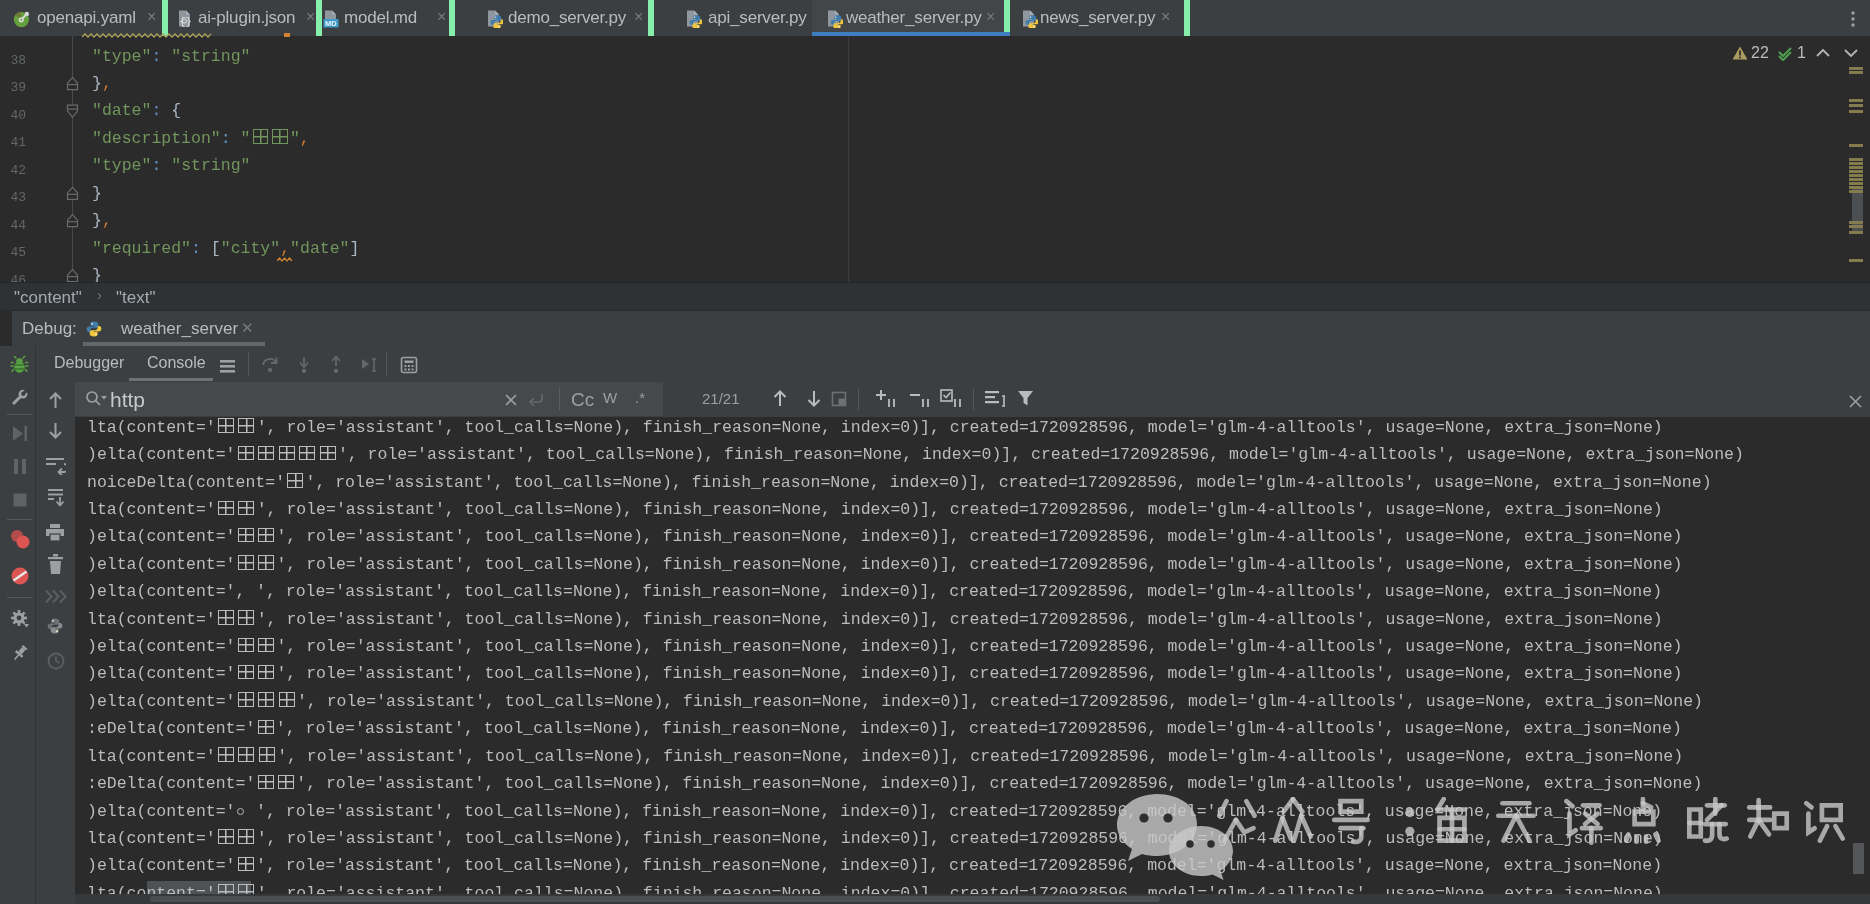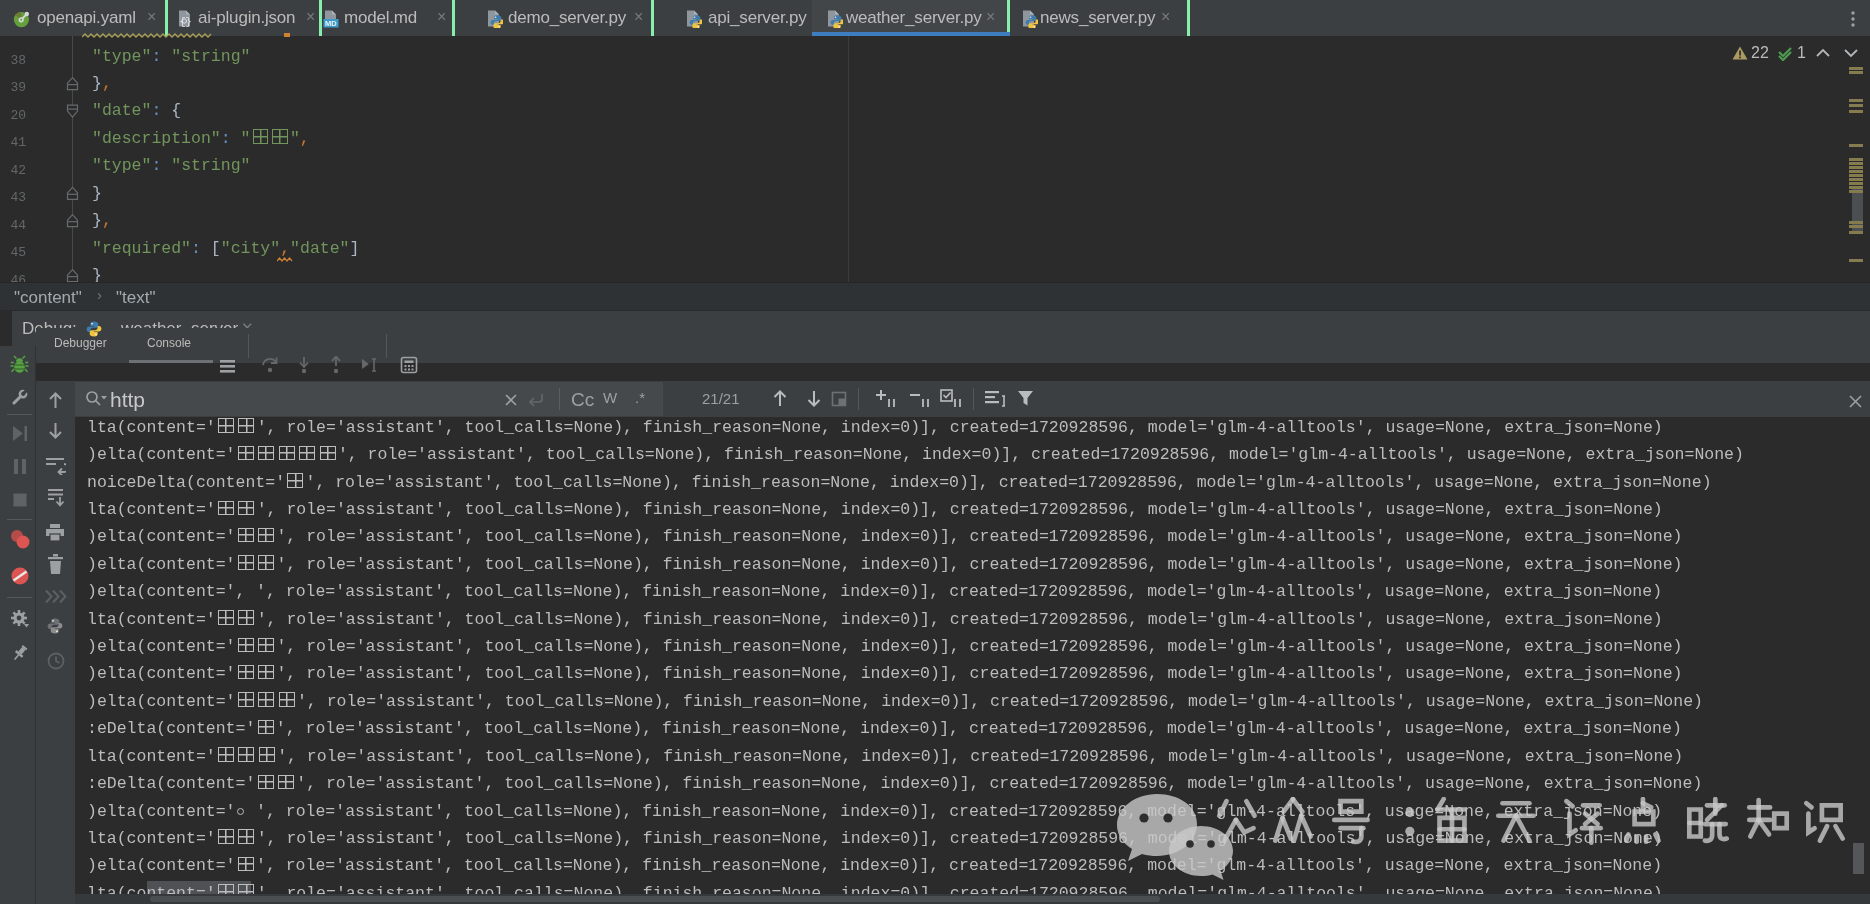--- a/index.html
+++ b/index.html
@@ -1,21 +1,21 @@
 <!DOCTYPE html>
 <html><head>
 <meta charset="utf-8">
 <style>
 html,body{margin:0;padding:0;background:#2b2b2b;width:1870px;height:904px;overflow:hidden}
 *{box-sizing:border-box}
 body{font-family:"Liberation Sans",sans-serif;position:relative}
 .abs{position:absolute}
 
 #tabbar{left:0;top:0;width:1870px;height:36px;background:#3c3f41}
-.tab{position:absolute;top:0;height:36px;border-right:3px solid #86efac;color:#bbbbbb;font-size:17px}
+.tab{position:absolute;top:0;height:36px;border-right:6px solid #86efac;color:#bbbbbb;font-size:17px}
 .tab span.t{position:absolute;top:8px;white-space:nowrap;letter-spacing:-0.2px}
 .tab span.x{position:absolute;top:8px;color:#787b7e;font-size:16px}
 .blueline{position:absolute;left:812px;top:32px;width:198px;height:4px;background:#3e7dc0;z-index:3}
 
 #editor{left:0;top:36px;width:1870px;height:246px;background:#2b2b2b;overflow:hidden}
 #lnums{position:absolute;left:0;top:11px;width:26px;text-align:right;color:#63676a;font-size:13px;line-height:27.43px;font-family:"Liberation Mono",monospace}
 #code{position:absolute;left:92px;top:6.5px;font-size:16.5px;line-height:27.43px;font-family:"Liberation Mono",monospace;white-space:pre}
 .s{color:#71955c}.c{color:#6293c4}.o{color:#cc7832}.b{color:#a9b7c6}
 
 .cj,.cjE{display:inline-block;height:14.5px;border:1.6px solid currentcolor;margin-bottom:-1px;background:
@@ -23,21 +23,21 @@
  linear-gradient(currentcolor,currentcolor) 0 50%/100% 1.5px no-repeat}
 .cj{width:16.1px;margin-left:2.2px;margin-right:2.2px}
 .cjE{width:15.4px;margin-left:2.2px;margin-right:2.15px}
 .cjp{display:inline-block;width:20.5px}
 .cjd{display:inline-block;width:20.5px;position:relative}
 .cjd i{position:absolute;left:1px;bottom:1px;width:7px;height:7px;border:1.6px solid currentcolor;border-radius:50%}
 
 #crumbs{left:0;top:282px;width:1870px;height:29px;background:#2f3234;border-top:1px solid #242628;border-bottom:1px solid #282b2d;color:#a3aab0;font-size:17px}
 
 #dhead{left:12px;top:311px;width:1870px;height:35px;background:#3c3f41;color:#bbbbbb;font-size:17px}
-#dtools{left:36px;top:328px;width:1834px;height:35px;background:#3c3f41;color:#bbbbbb;font-size:12px}
+#dtools{left:36px;top:346px;width:1834px;height:35px;background:#3c3f41;color:#bbbbbb;font-size:16px}
 #srow{left:75px;top:381px;width:1795px;height:36px;background:#3c3f41}
 #sfield{position:absolute;left:0;top:1px;width:588px;height:34px;background:#45494b}
 .vsep{position:absolute;width:1px;background:#54575a}
 
 #console{left:75px;top:417px;width:1795px;height:477px;background:#2b2b2b;overflow:hidden}
 #clines{position:absolute;left:12px;top:-3.2px;font-size:16.5px;line-height:27.4px;font-family:"Liberation Mono",monospace;color:#bcbcbc;white-space:pre}
 #hscroll{left:75px;top:894px;width:1795px;height:10px;background:#36393b}
 #lstrip{left:0;top:346px;width:36px;height:558px;background:#3c3f41;border-right:1px solid #303335}
 #cstrip{left:36px;top:381px;width:39px;height:523px;background:#3c3f41}
 .ic{position:absolute}
@@ -151,21 +151,21 @@
       </span>
       <span class="t" style="left:30px">news_server.py</span>
       <span class="x" style="left:151px">×</span>
     </div>
   </div>
 
 <div class="abs" id="editor">
   <div class="abs" style="left:848px;top:0;width:1px;height:246px;background:#393d3f"></div>
   <div id="lnums">38
 39
-20
+40
 41
 42
 43
 44
 45
 46</div>
   <div class="abs" style="left:72px;top:0;width:1px;height:246px;background:#47494b"></div>
   <svg class="abs" style="left:66px;top:36px" width="13" height="212" viewBox="0 0 13 212">
     <g fill="#2b2b2b" stroke="#686b6e" stroke-width="1.2">
       <path d="M1.5,11.1 L6.5,5.6 L11.5,11.1 V17.6 H1.5 Z"></path>

